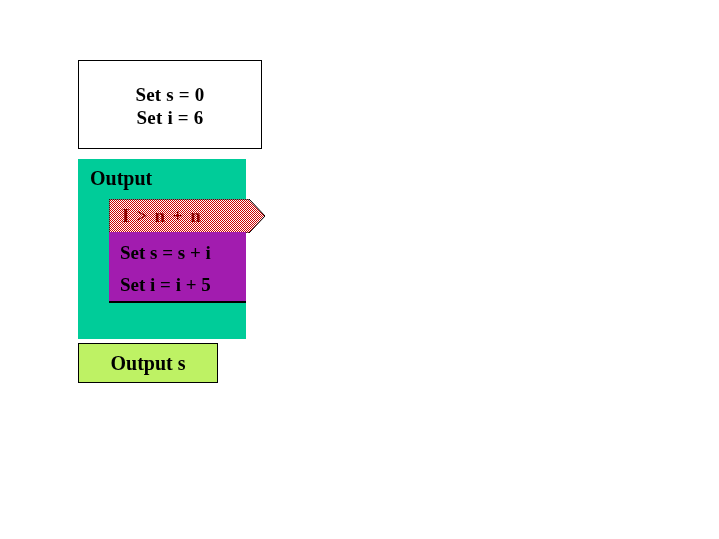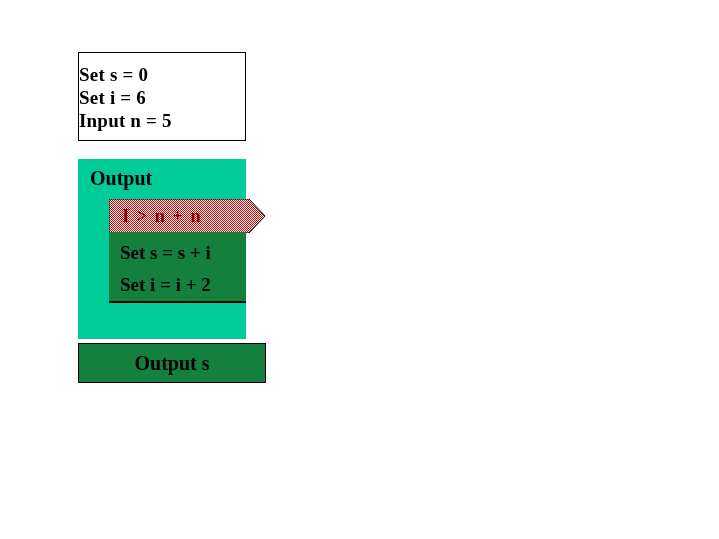--- a/index.html
+++ b/index.html
@@ -21,29 +21,29 @@
     left: 0;
     top: 0;
     width: 719px;
     height: 539px;
   }
 
   
   #init-box {
     position: absolute;
     left: 78px;
-    top: 52px;
-    width: 168px;
+    top: 60px;
+    width: 184px;
     height: 89px;
     box-sizing: border-box;
     background: #ffffff;
     border: 1px solid #000000;
     display: flex;
     flex-direction: column;
-    align-items: flex-start;
+    align-items: center;
     justify-content: center;
     padding-top: 2px;
   }
   #init-box .stmt {
     font-size: 19px;
     font-weight: bold;
     color: #000000;
     line-height: 23px;
     letter-spacing: 0.2px;
     white-space: nowrap;
@@ -97,63 +97,62 @@
   }
 
   
   #loop-body-box {
     position: absolute;
     left: 109px;
     top: 232px;
     width: 137px;
     height: 71px;
     box-sizing: border-box;
-    background: #15803d;
+    background: #a21caf;
     border-bottom: 2px solid #000000;
     padding-left: 11px;
     padding-top: 5px;
   }
   #loop-body-box .stmt {
     font-size: 19px;
     font-weight: bold;
     color: #000000;
     line-height: 32px;
     white-space: nowrap;
   }
 
   
   #output-box {
     position: absolute;
     left: 78px;
     top: 343px;
-    width: 188px;
+    width: 140px;
     height: 40px;
     box-sizing: border-box;
-    background: #15803d;
+    background: #bef264;
     border: 1px solid #000000;
     display: flex;
     align-items: center;
     justify-content: center;
   }
   #output-box .stmt {
     font-size: 20px;
     font-weight: bold;
     color: #000000;
     white-space: nowrap;
   }
 </style>
 </head>
 <body>
 
 <div id="diagram-canvas">
 
   <div id="init-box">
     <div class="stmt">Set s = 0</div>
     <div class="stmt">Set i = 6</div>
-    <div class="stmt">Input n = 5</div>
   </div>
 
   <div id="repeat-block">
     <div id="repeat-label">Output</div>
   </div>
 
   <div id="condition-shape">
     <svg width="156" height="34" viewBox="0 0 156 34" xmlns="http://www.w3.org/2000/svg">
       <defs>
         <pattern id="checkerRed" width="2" height="2" patternUnits="userSpaceOnUse">
@@ -162,20 +161,20 @@
           <rect x="1" y="1" width="1" height="1" fill="#cc0000"></rect>
         </pattern>
       </defs>
       <polygon points="0,0 140,0 156,17 140,34 0,34" fill="url(#checkerRed)" stroke="#000000" stroke-width="1"></polygon>
     </svg>
     <div id="condition-text">I  &gt;  n + n</div>
   </div>
 
   <div id="loop-body-box">
     <div class="stmt">Set s = s + i</div>
-    <div class="stmt">Set i = i + 2</div>
+    <div class="stmt">Set i = i + 5</div>
   </div>
 
   <div id="output-box">
     <div class="stmt">Output s</div>
   </div>
 
 </div>
 
 </body></html>

